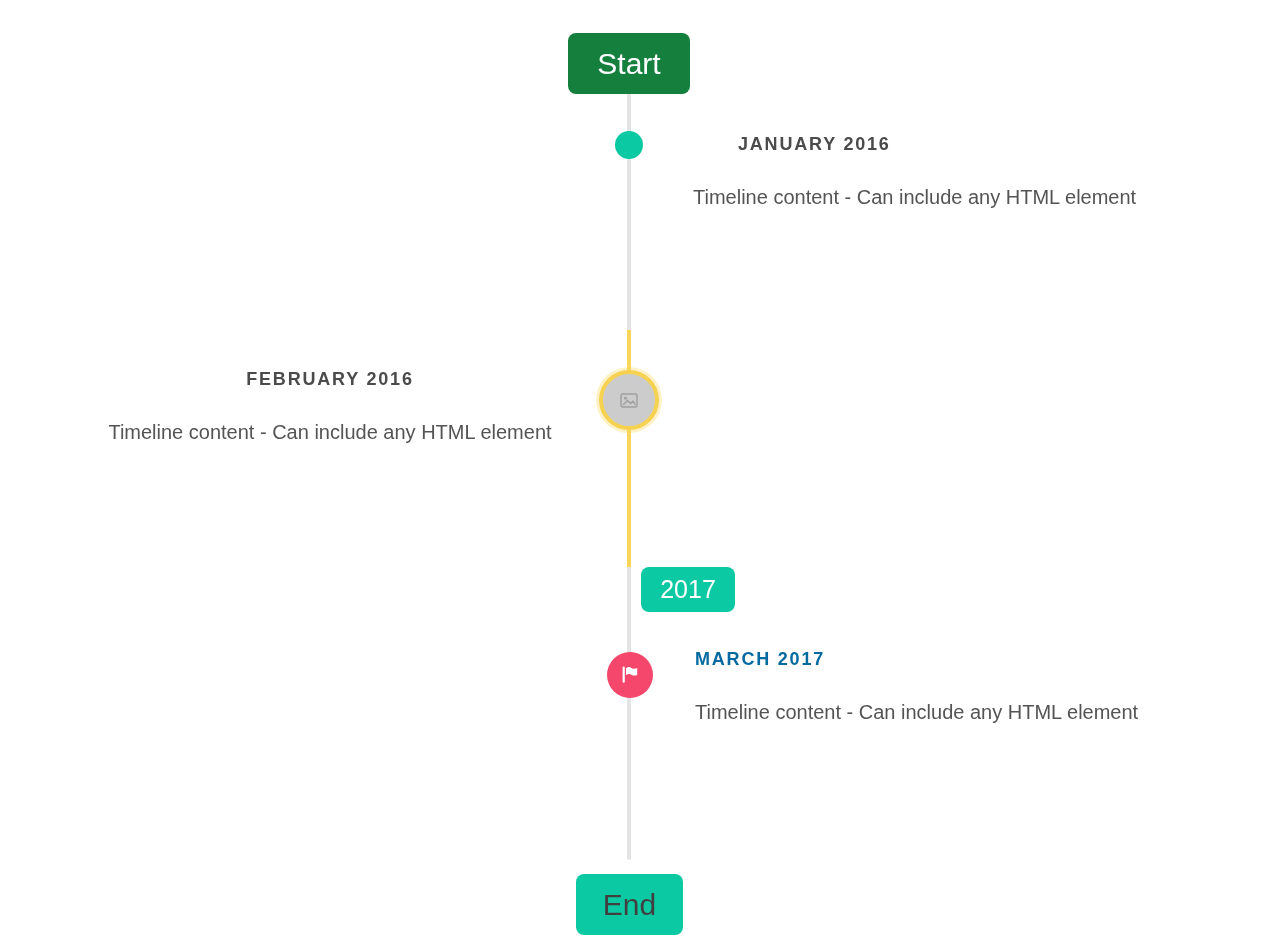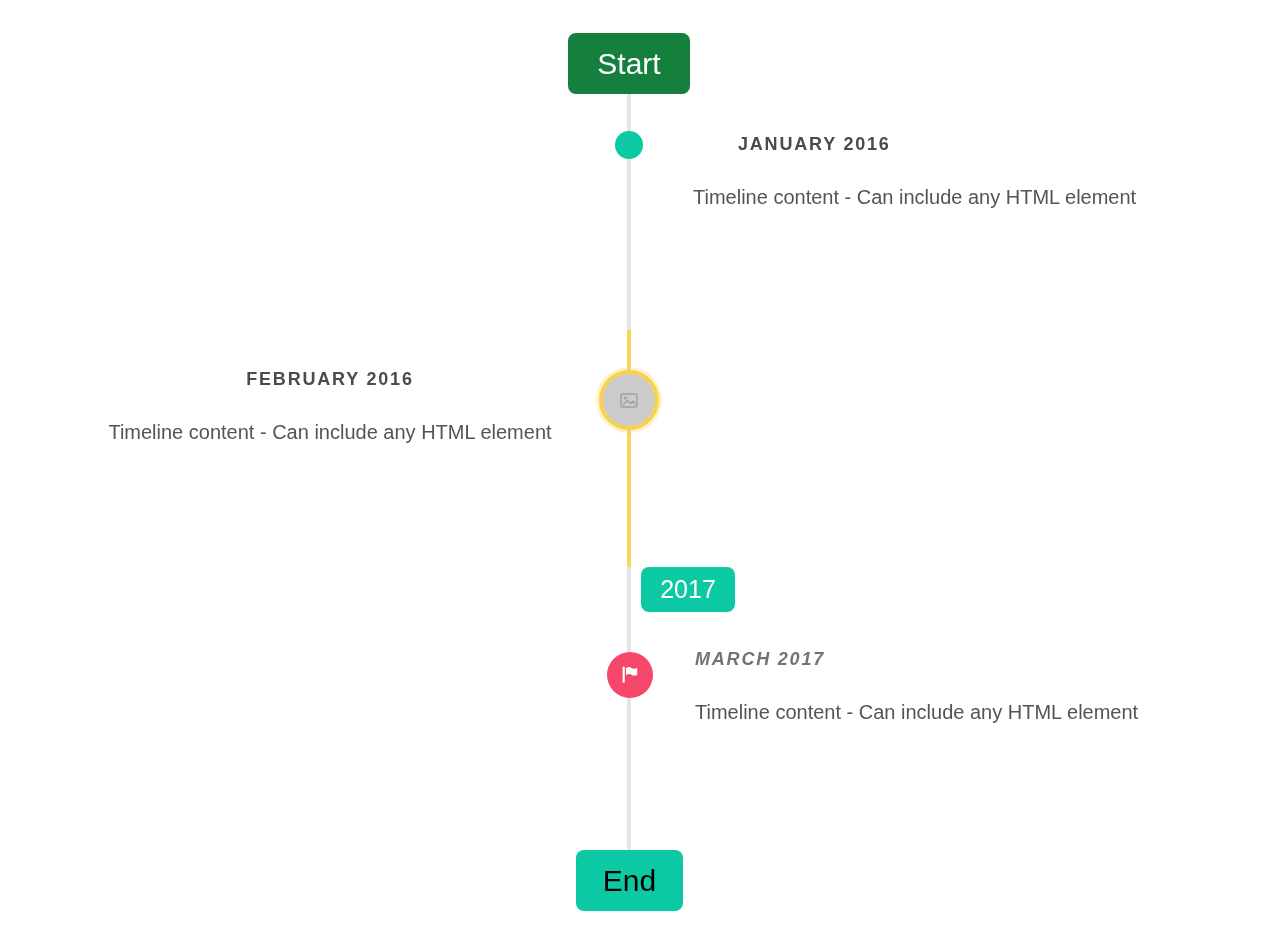--- a/index.html
+++ b/index.html
@@ -123,19 +123,19 @@
 
   <div class="marker flag" style="background-color: rgb(245, 71, 107);">
     <span class="icon">
       <svg width="24" height="24" viewBox="0 0 24 24" fill="none">
         <rect x="4.6" y="3.6" width="2.2" height="16.2" rx="1.1" fill="#ffffff"></rect>
         <path d="M8 5.2 C 10 3.8, 11.8 3.8, 13.5 4.9 C 15.2 6.0, 17 6.1, 19.2 5.1 L 19.2 11.9 C 17 12.9, 15.2 12.8, 13.5 11.7 C 11.8 10.6, 10 10.7, 8 12.0 Z" fill="#ffffff"></path>
       </svg>
     </span>
   </div>
   <div class="event right mar">
-    <div class="event-date" style="color: #737373; font-style: italic;">MARCH 2017</div>
+    <div class="event-date" style="color: #0369a1;">MARCH 2017</div>
     <div class="event-content" style="color: rgb(84, 84, 84);">Timeline content - Can include any HTML element</div>
   </div>
 
-  <div class="badge end" style="background-color: rgb(11, 201, 163); color: #000000;">End</div>
+  <div class="badge end" style="background-color: rgb(11, 201, 163); color: #404040; margin-top: 24px;">End</div>
 
 </div>
 
 </body></html>

